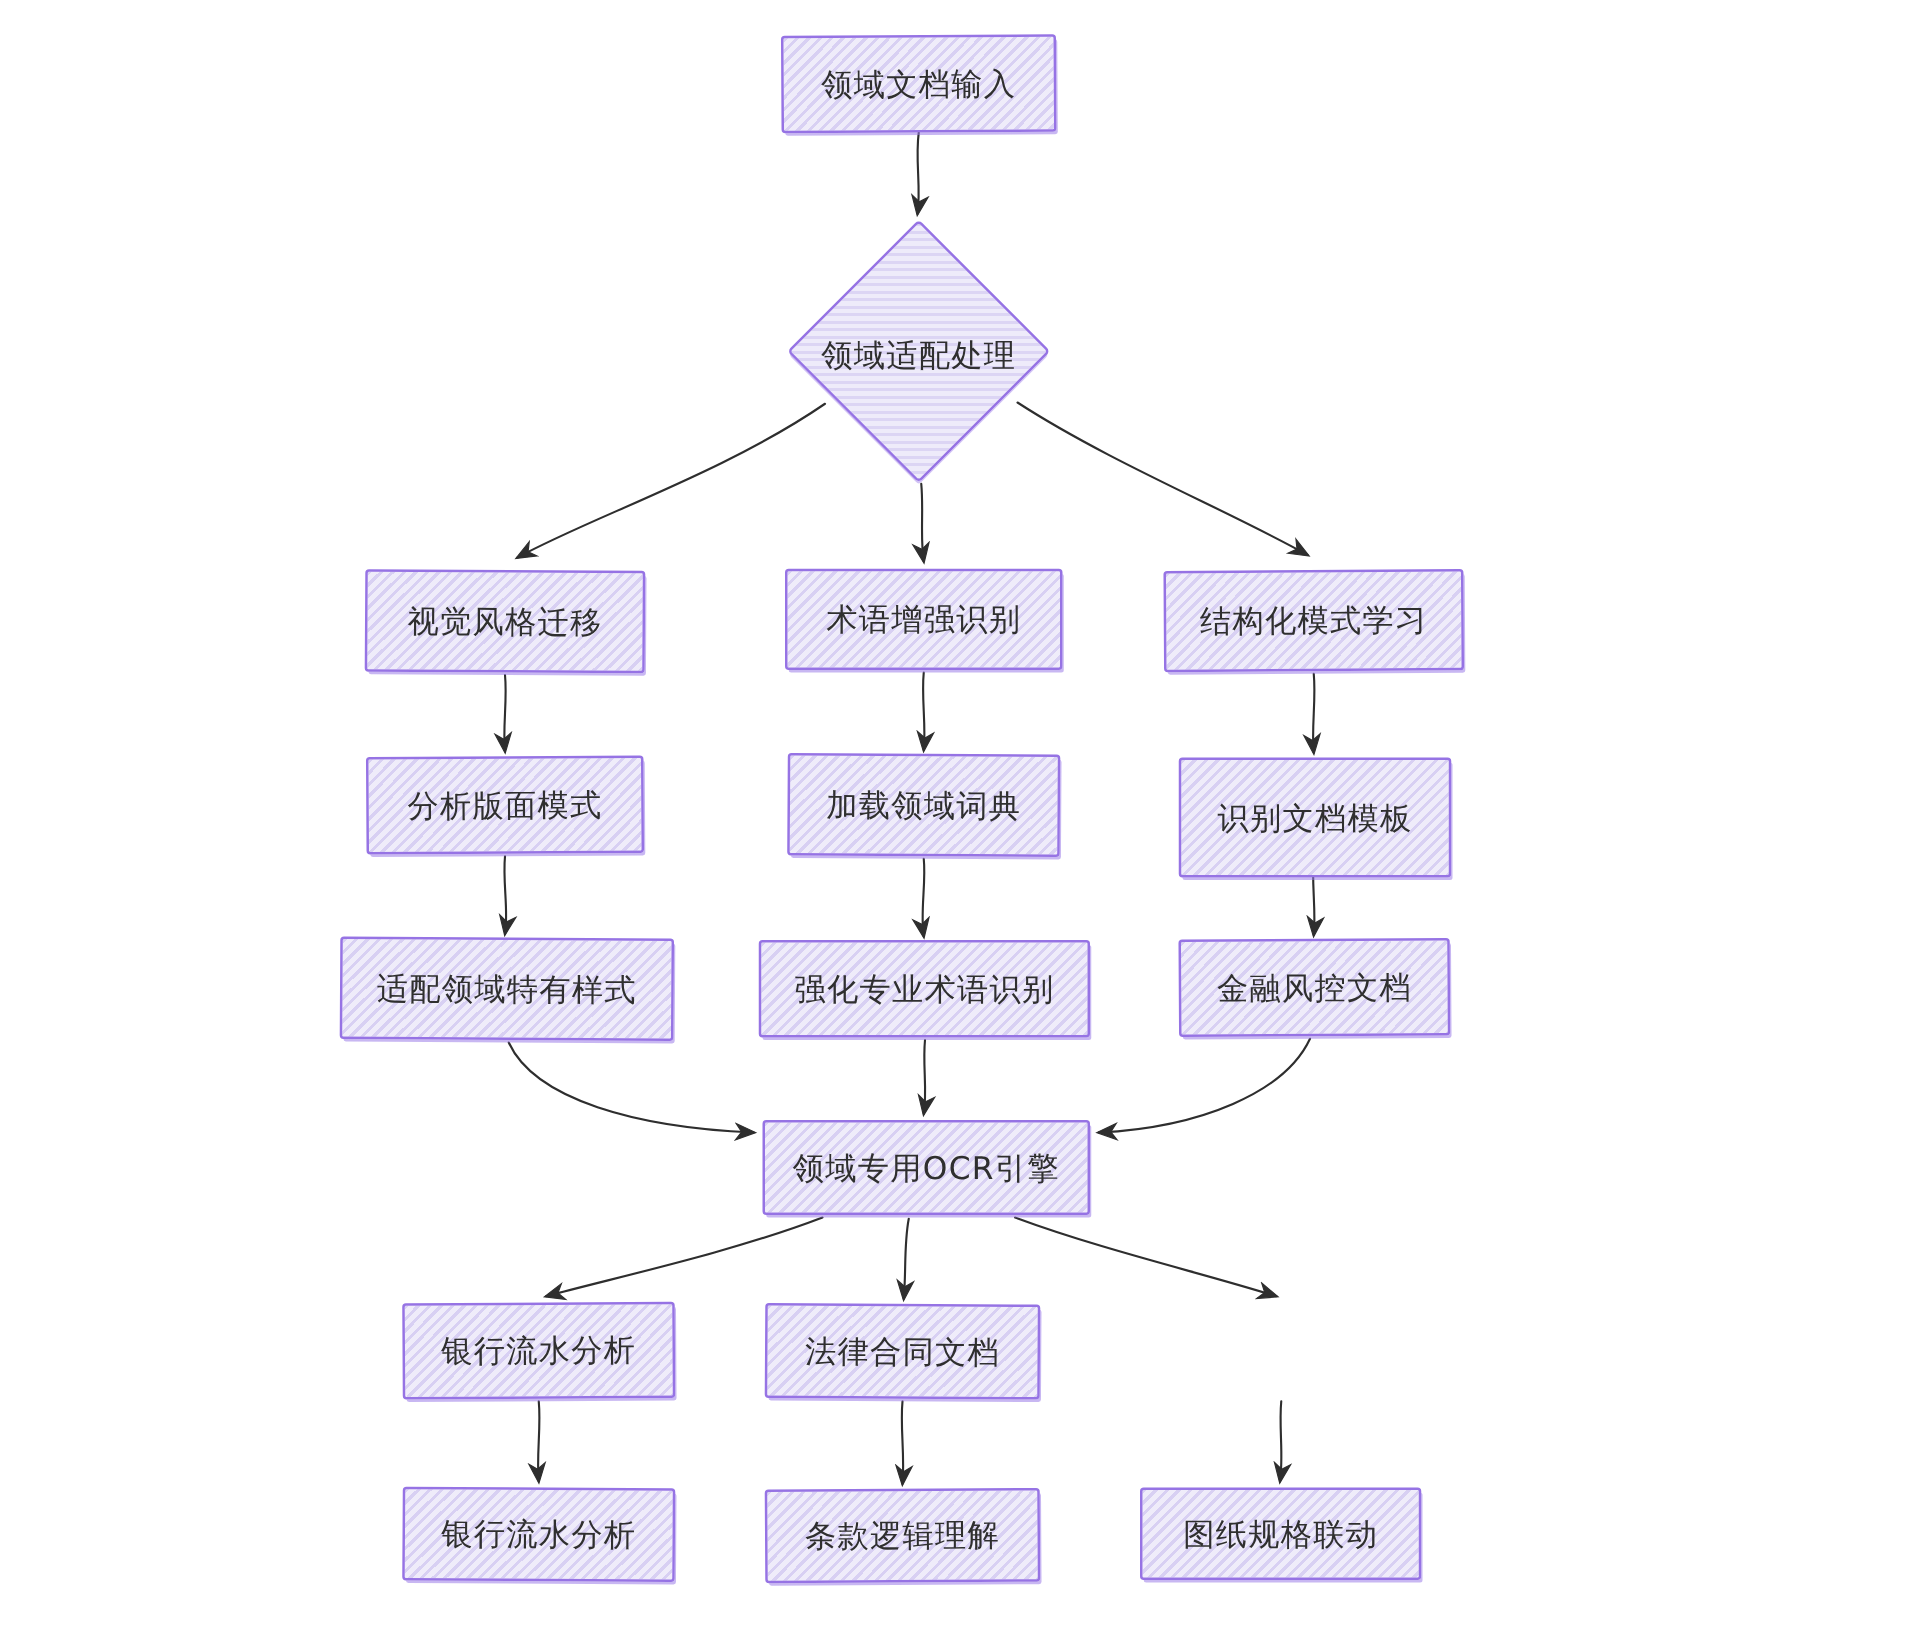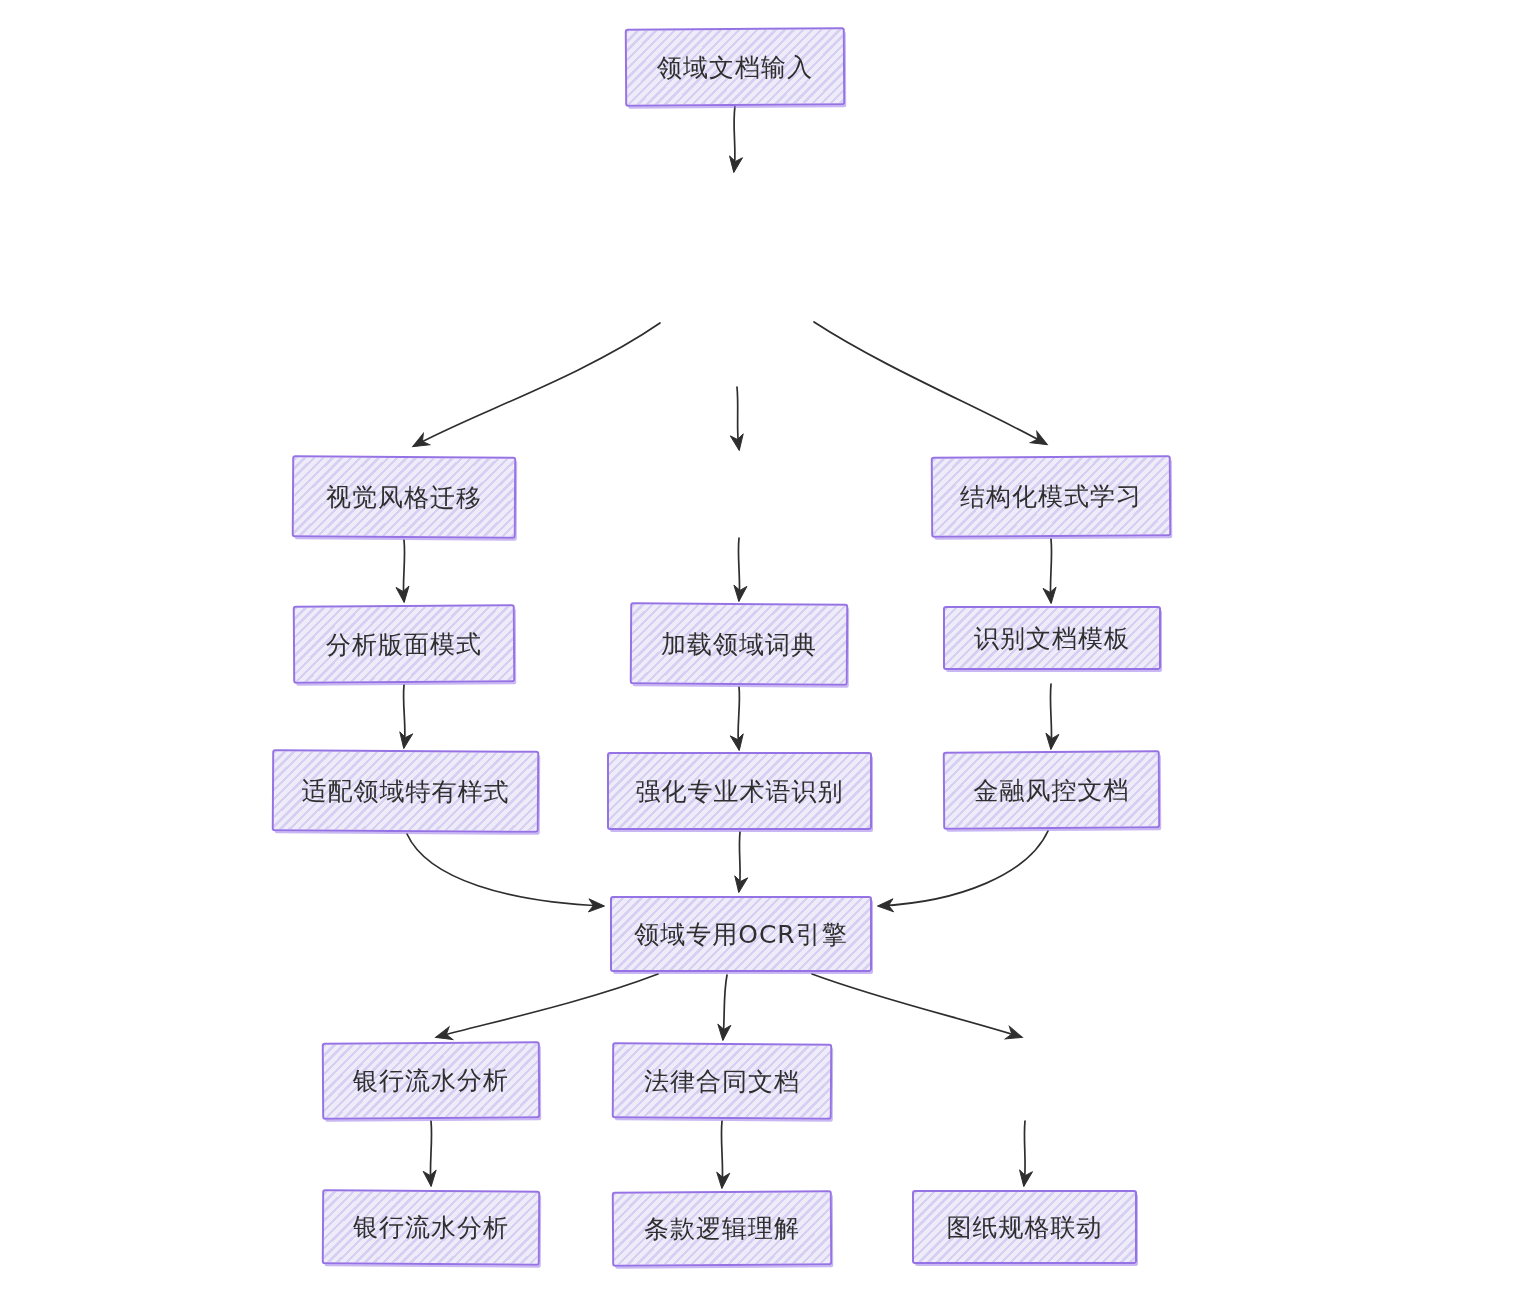--- a/index.html
+++ b/index.html
@@ -103,35 +103,42 @@
     <path class="edge-path" marker-end="url(#arw)" d="M 812 974 C 882 1000 968 1020 1021 1037"></path>
     <path class="edge-path" marker-end="url(#arw)" d="M 431 1121 C 433 1142 429 1164 431 1185"></path>
     <path class="edge-path" marker-end="url(#arw)" d="M 722 1121 C 720 1142 724 1164 722 1187"></path>
     <path class="edge-path" marker-end="url(#arw)" d="M 1025 1121 C 1023 1142 1027 1164 1024 1185"></path>
   </svg>
 
   <div class="node tilt-a" style="left:625px;top:28px;width:220px;height:78px">
     <span class="node-label">领域文档输入</span>
   </div>
 
+  <div class="diamond-wrap" style="left:628px;top:174px;width:214px;height:214px">
+    <div class="diamond-shape"></div>
+    <span class="diamond-label">领域适配处理</span>
+  </div>
 
   <div class="node tilt-b" style="left:292px;top:456px;width:224px;height:82px">
     <span class="node-label">视觉风格迁移</span>
+  </div>
+  <div class="node" style="left:628px;top:455px;width:222px;height:81px">
+    <span class="node-label">术语增强识别</span>
   </div>
   <div class="node tilt-a" style="left:931px;top:456px;width:240px;height:81px">
     <span class="node-label">结构化模式学习</span>
   </div>
 
   <div class="node tilt-a" style="left:293px;top:605px;width:222px;height:78px">
     <span class="node-label">分析版面模式</span>
   </div>
   <div class="node tilt-b" style="left:630px;top:603px;width:218px;height:82px">
     <span class="node-label">加载领域词典</span>
   </div>
-  <div class="node" style="left:943px;top:606px;width:218px;height:64px">
+  <div class="node" style="left:943px;top:606px;width:218px;height:96px">
     <span class="node-label">识别文档模板</span>
   </div>
 
   <div class="node tilt-b" style="left:272px;top:750px;width:267px;height:82px">
     <span class="node-label">适配领域特有样式</span>
   </div>
   <div class="node" style="left:607px;top:752px;width:265px;height:78px">
     <span class="node-label">强化专业术语识别</span>
   </div>
   <div class="node tilt-a" style="left:943px;top:751px;width:217px;height:78px">

